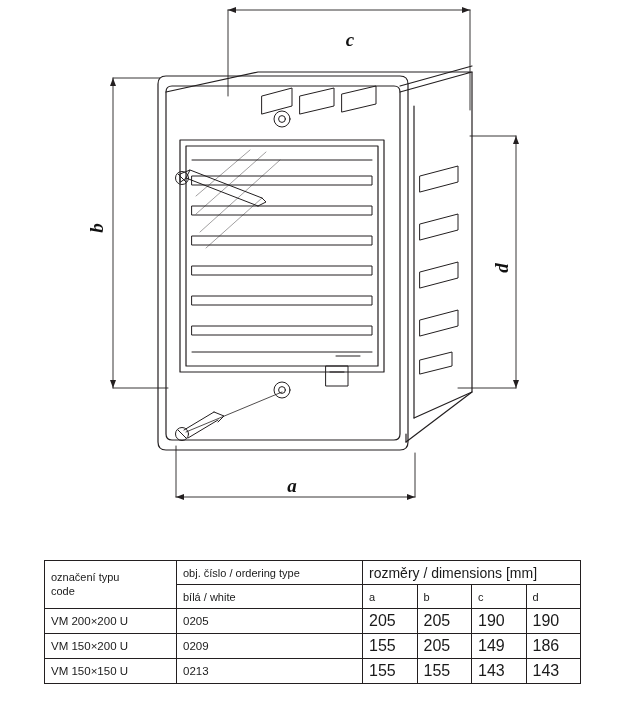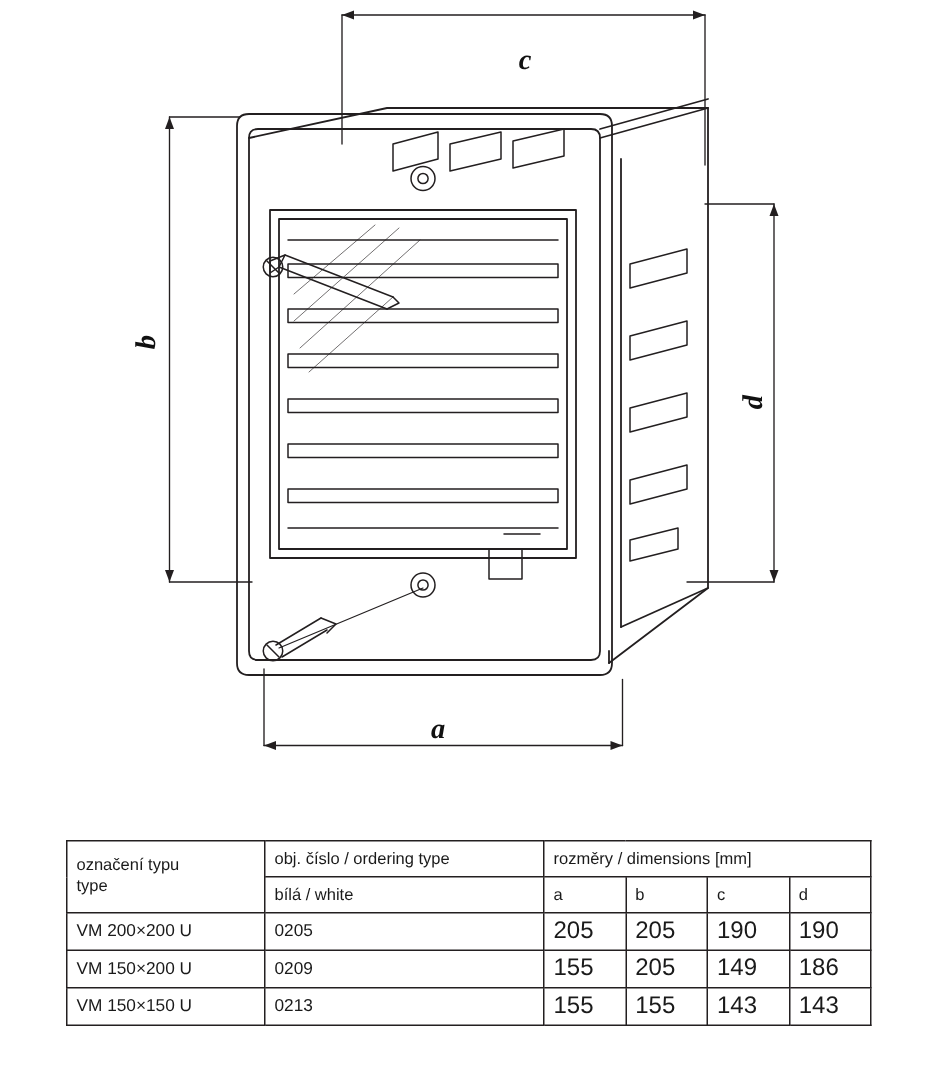--- a/index.html
+++ b/index.html
@@ -54,21 +54,21 @@
     padding: 3px 6px;
     vertical-align: middle;
     height: 17px;
     text-align: left;
     font-weight: normal;
     color: #1a1a1a;
   }
   .col-type   { width: 132px; }
   .col-code   { width: 186px; }
   .col-dim    { width: 54.5px; }
-  .grp-header { font-size: 11px; }
+  .grp-header { font-size: 14px; }
   .typecell {
     color: #2e6fa7;
     font-weight: bold;
     font-size: 11.5px;
     margin-left: 32px;
   }
   .codecell {
     font-weight: bold;
     font-size: 11.5px;
   }
@@ -223,21 +223,21 @@
       <col class="col-code">
       <col class="col-dim">
       <col class="col-dim">
       <col class="col-dim">
       <col class="col-dim">
     </colgroup>
     <tbody>
       <tr>
         <td rowspan="2" class="two-line">
           <div>označení typu</div>
-          <div>type</div>
+          <div>code</div>
         </td>
         <td>obj. číslo / ordering type</td>
         <td colspan="4" class="grp-header">rozměry / dimensions [mm]</td>
       </tr>
       <tr>
         <td class="hdr-sub">bílá / white</td>
         <td class="hdr-sub">a</td>
         <td class="hdr-sub">b</td>
         <td class="hdr-sub">c</td>
         <td class="hdr-sub">d</td>

